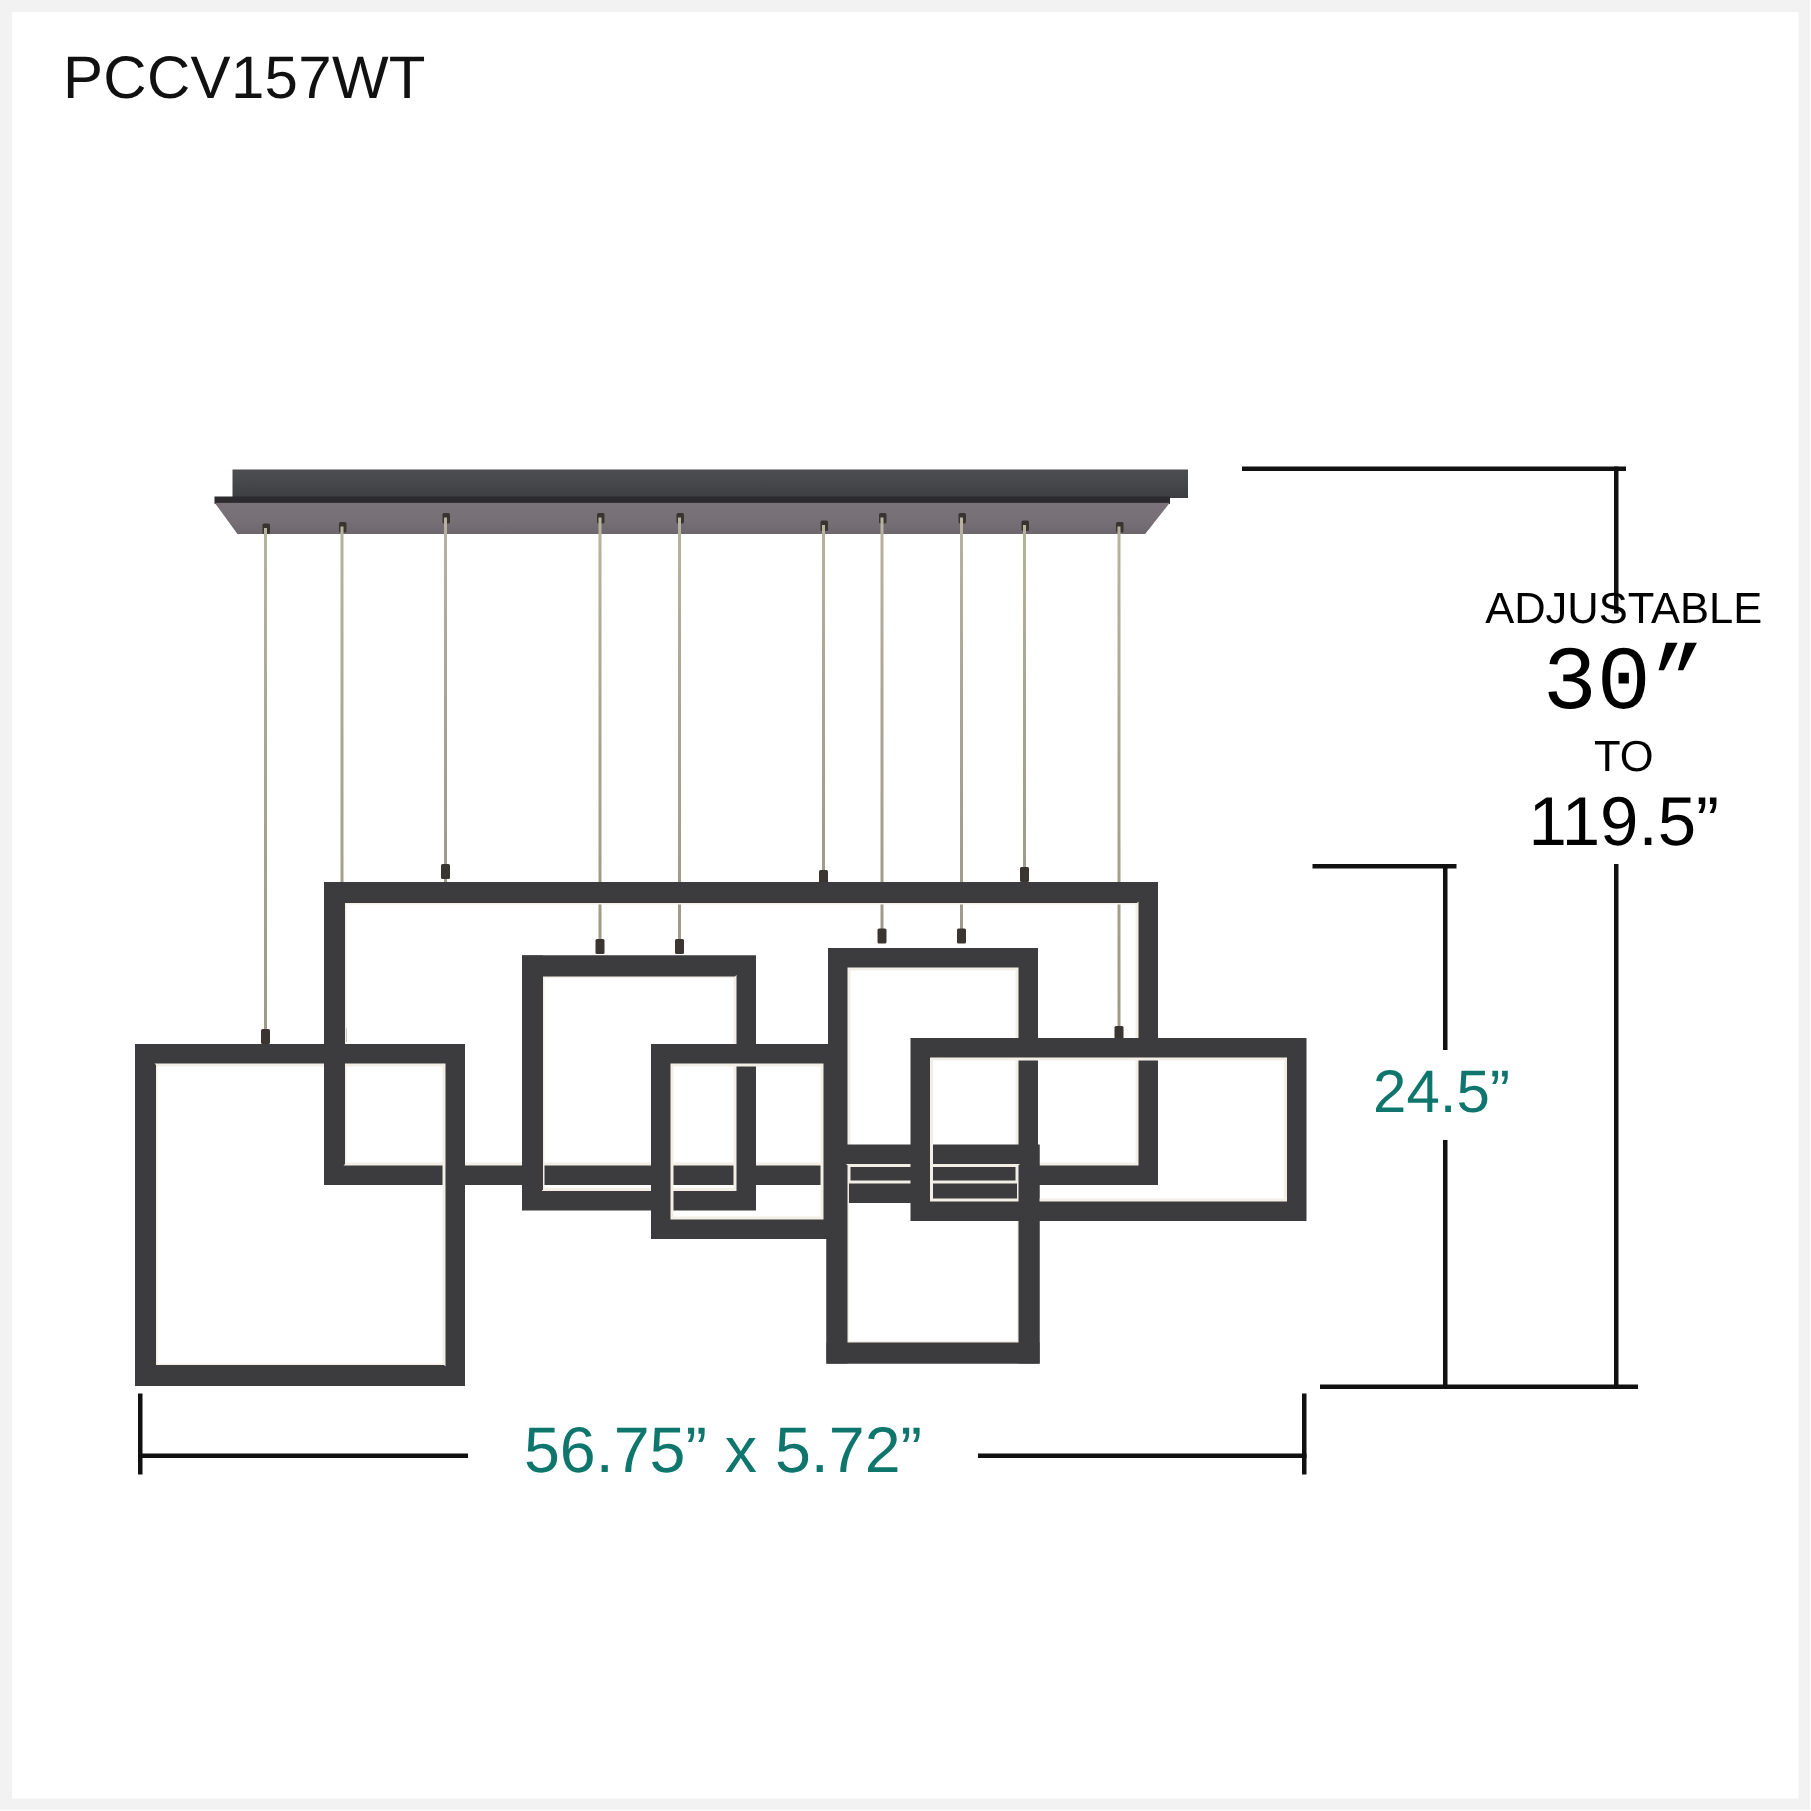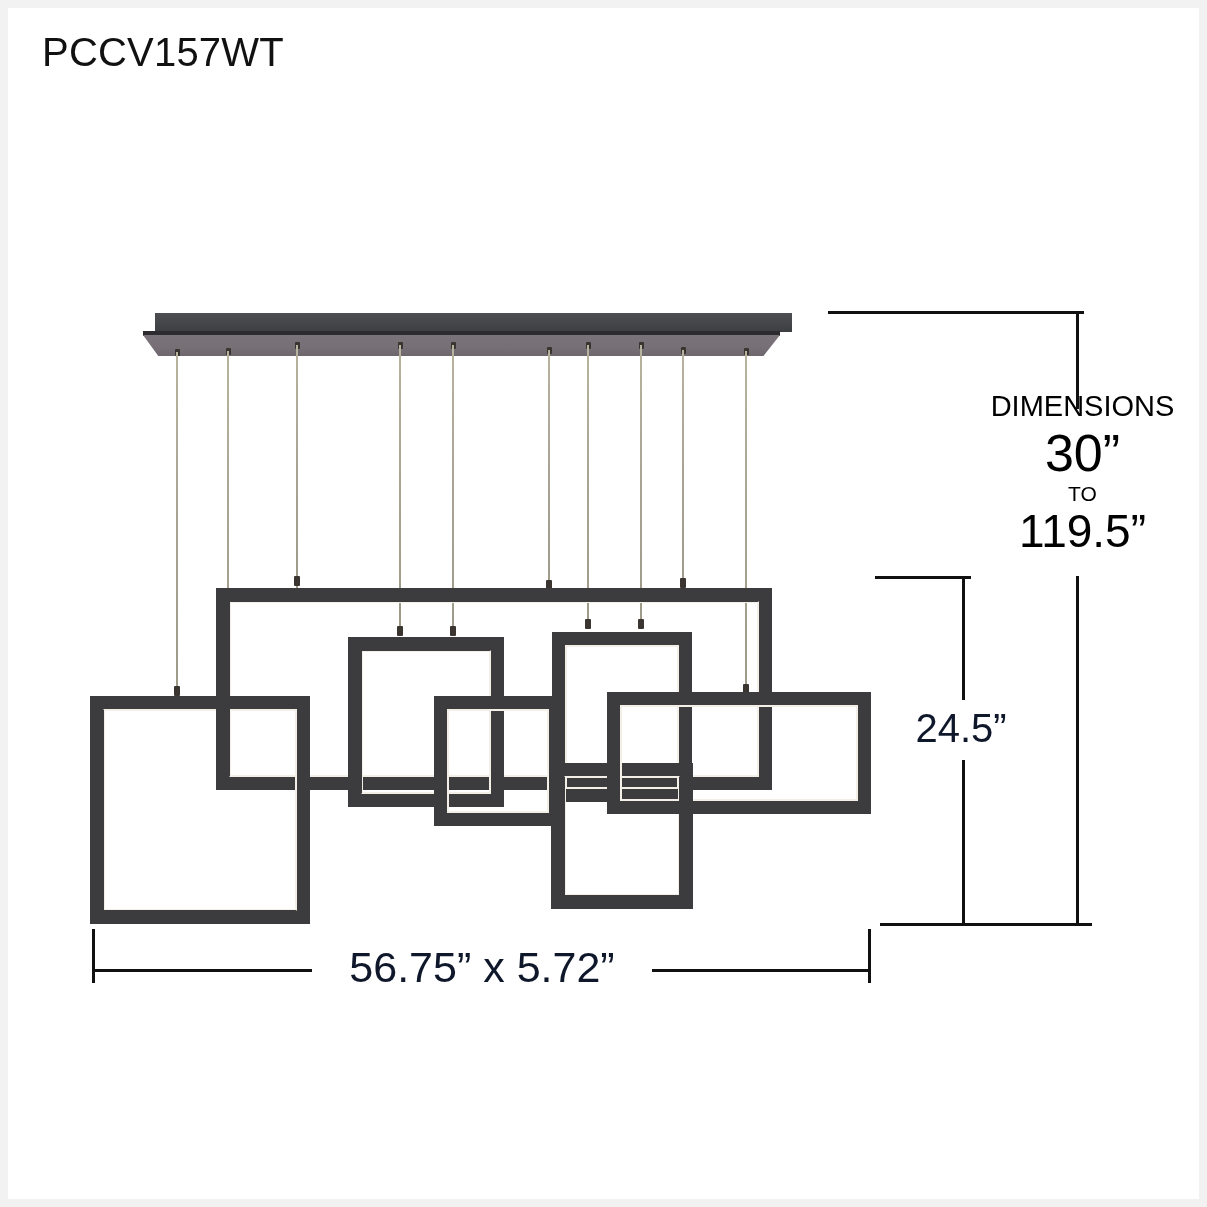--- a/index.html
+++ b/index.html
@@ -133,36 +133,36 @@
     height: 3px;
     background: #111111;
   }
   .dim-v {
     position: absolute;
     width: 3px;
     background: #111111;
   }
   .dim-text {
     position: absolute;
-    color: #0f172a;
+    color: #0f766e;
     white-space: nowrap;
     text-align: center;
   }
 
   #adjustable-block {
     position: absolute;
     left: 975px;
     top: 392px;
     width: 215px;
     text-align: center;
     line-height: 1.0;
   }
   #adjustable-word { font-size: 29px; display:block; }
-  #adjustable-min  { font-size: 52px; display:block; margin-top: 6px; }
-  #adjustable-to   { font-size: 21px; display:block; margin-top: 4px; }
+  #adjustable-min  { font-size: 60px; display:block; margin-top: 6px; font-family: Liberation Mono, monospace; }
+  #adjustable-to   { font-size: 29px; display:block; margin-top: 4px; }
   #adjustable-max  { font-size: 46px; display:block; margin-top: 4px; }
 
   #height-text {
     left: 886px;
     top: 706px;
     width: 150px;
     font-size: 40px;
   }
   #width-text {
     left: 312px;
@@ -269,21 +269,21 @@
 
     <div class="frame" style="left:90px; top:696px; width:220px; height:228px; border-width:14px; border-top-color:transparent; border-right-color:transparent;"></div>
   </div>
 
   <div id="dim-adjustable">
     <div class="dim-h" style="left:828px; top:311px; width:256px;"></div>
     <div class="dim-v" style="left:1076px; top:311px; height:98px;"></div>
     <div class="dim-v" style="left:1076px; top:576px; height:350px;"></div>
 
     <div id="adjustable-block">
-      <span id="adjustable-word">DIMENSIONS</span>
+      <span id="adjustable-word">ADJUSTABLE</span>
       <span id="adjustable-min">30”</span>
       <span id="adjustable-to">TO</span>
       <span id="adjustable-max">119.5”</span>
     </div>
   </div>
 
   <div id="dim-height">
     <div class="dim-h" style="left:875px; top:576px; width:96px;"></div>
     <div class="dim-v" style="left:962px; top:576px; height:124px;"></div>
     <div class="dim-v" style="left:962px; top:760px; height:165px;"></div>

